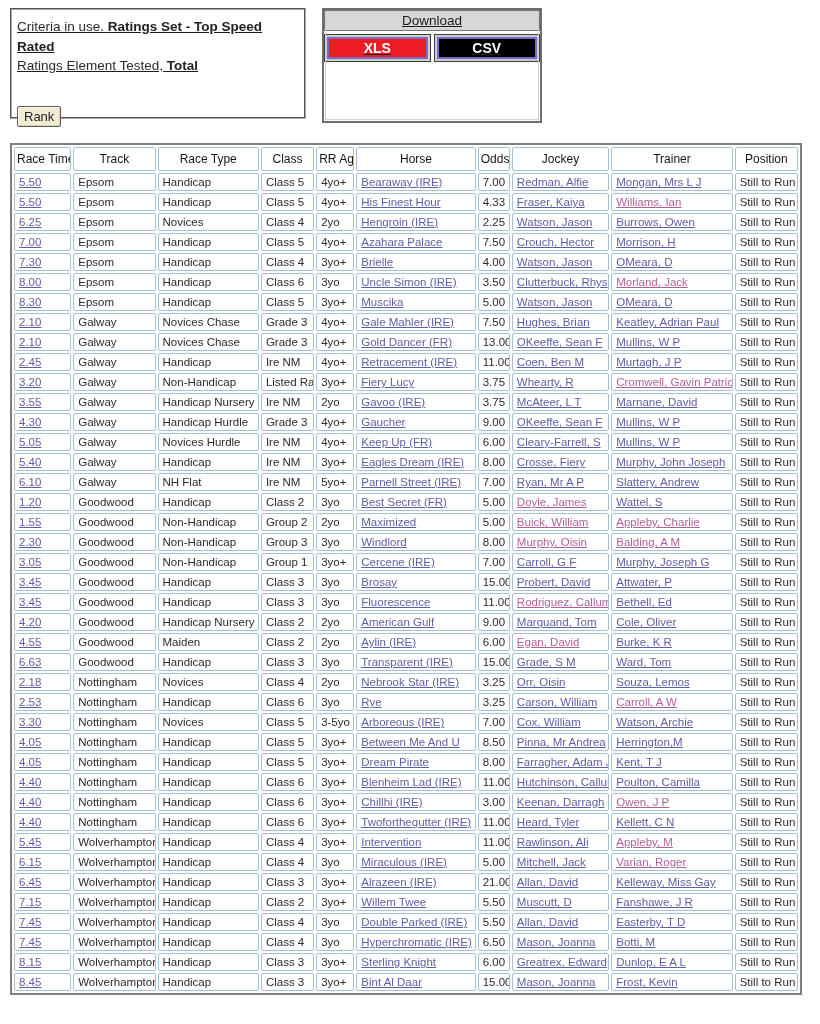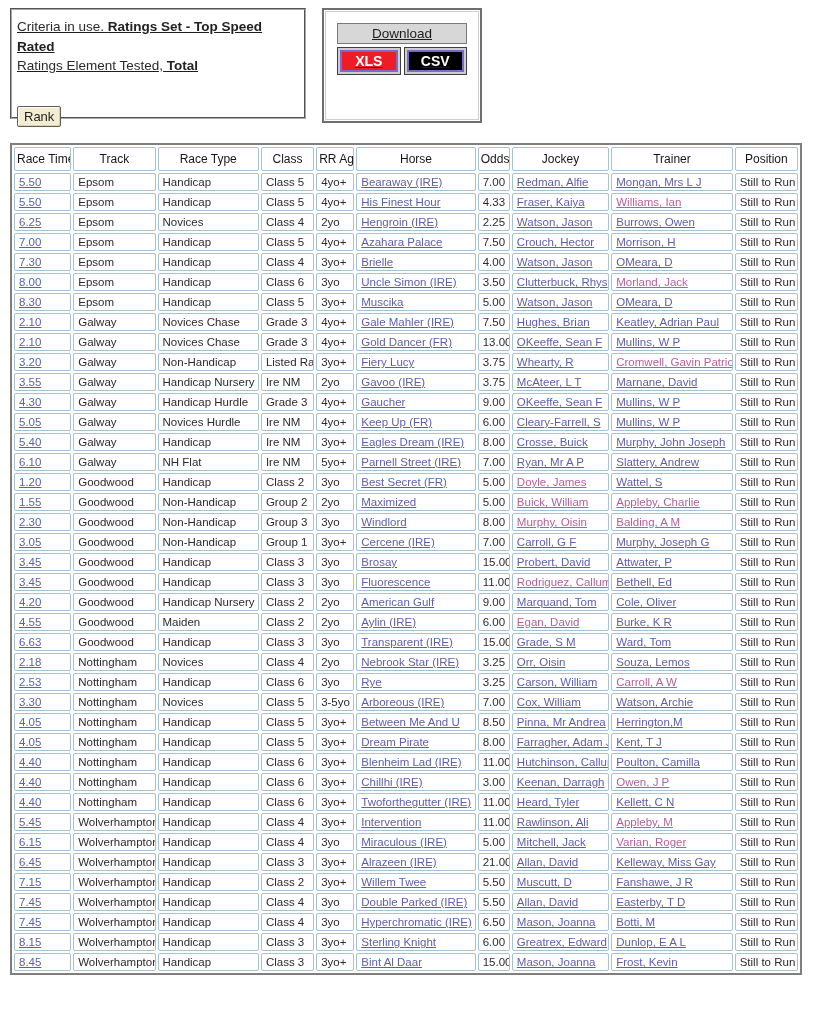--- a/index.html
+++ b/index.html
@@ -23,23 +23,23 @@
   .btn {
     background:#f3ecd3; border:1px solid #5d5d5d; border-radius:2px;
     box-shadow: inset 1px 1px 0 #fffdf2, inset -1px -1px 0 #d9d0b0;
     padding:2px 6px; font-size:13px; font-family:inherit; color:#222;
     cursor:pointer; line-height:1.2;margin-top:21px;
   }
   .row-rank { margin-top:9px; }
   .row-tops { margin-top:7px; display:flex; gap:3px; }
 
   .download-box {
-    width:160px; height:115px; box-sizing:border-box;
+    width:220px; height:115px; box-sizing:border-box;
     border:2px solid #6e6e6e; outline:1px solid #cfcfcf; outline-offset:-4px;
-    background:#fff; padding:13px; display:flex; flex-direction:column;
+    background:#fff; padding:0; display:flex; flex-direction:column;
   }
   .download-header {
     background:#d7d7d7; border:1px solid #787878; text-align:center;
     font-size:13.5px; padding:2px 0; color:#1c1c1c;
   }
   .download-buttons { display:flex; gap:3px; margin-top:3px; }
   .dl-wrap { flex:1; background:#cdcdcd; border:1px solid #3f3f3f; padding:2px; box-sizing:border-box; }
   .dl-btn {
     display:block; width:100%; box-sizing:border-box; cursor:pointer;
     border:2px solid #7e68c8; color:#ffffff; font-weight:bold;
@@ -234,20 +234,32 @@
           <td>Novices Chase</td>
           <td>Grade 3</td>
           <td>4yo+</td>
           <td><a>Gold Dancer (FR)</a></td>
           <td>13.00</td>
           <td><a>OKeeffe, Sean F</a></td>
           <td><a>Mullins, W P</a></td>
           <td>Still to Run</td>
         </tr>
         <tr>
+          <td><a>2.45</a></td>
+          <td>Galway</td>
+          <td>Handicap</td>
+          <td>Ire NM</td>
+          <td>4yo+</td>
+          <td><a>Retracement (IRE)</a></td>
+          <td>11.00</td>
+          <td><a>Coen, Ben M</a></td>
+          <td><a>Murtagh, J P</a></td>
+          <td>Still to Run</td>
+        </tr>
+        <tr>
           <td><a>3.20</a></td>
           <td>Galway</td>
           <td>Non-Handicap</td>
           <td>Listed Race</td>
           <td>3yo+</td>
           <td><a>Fiery Lucy</a></td>
           <td>3.75</td>
           <td><a>Whearty, R</a></td>
           <td><a class="visited">Cromwell, Gavin Patrick</a></td>
           <td>Still to Run</td>
@@ -289,21 +301,21 @@
           <td>Still to Run</td>
         </tr>
         <tr>
           <td><a>5.40</a></td>
           <td>Galway</td>
           <td>Handicap</td>
           <td>Ire NM</td>
           <td>3yo+</td>
           <td><a>Eagles Dream (IRE)</a></td>
           <td>8.00</td>
-          <td><a>Crosse, Buick</a></td>
+          <td><a>Crosse, Fiery</a></td>
           <td><a>Murphy, John Joseph</a></td>
           <td>Still to Run</td>
         </tr>
         <tr>
           <td><a>6.10</a></td>
           <td>Galway</td>
           <td>NH Flat</td>
           <td>Ire NM</td>
           <td>5yo+</td>
           <td><a>Parnell Street (IRE)</a></td>

